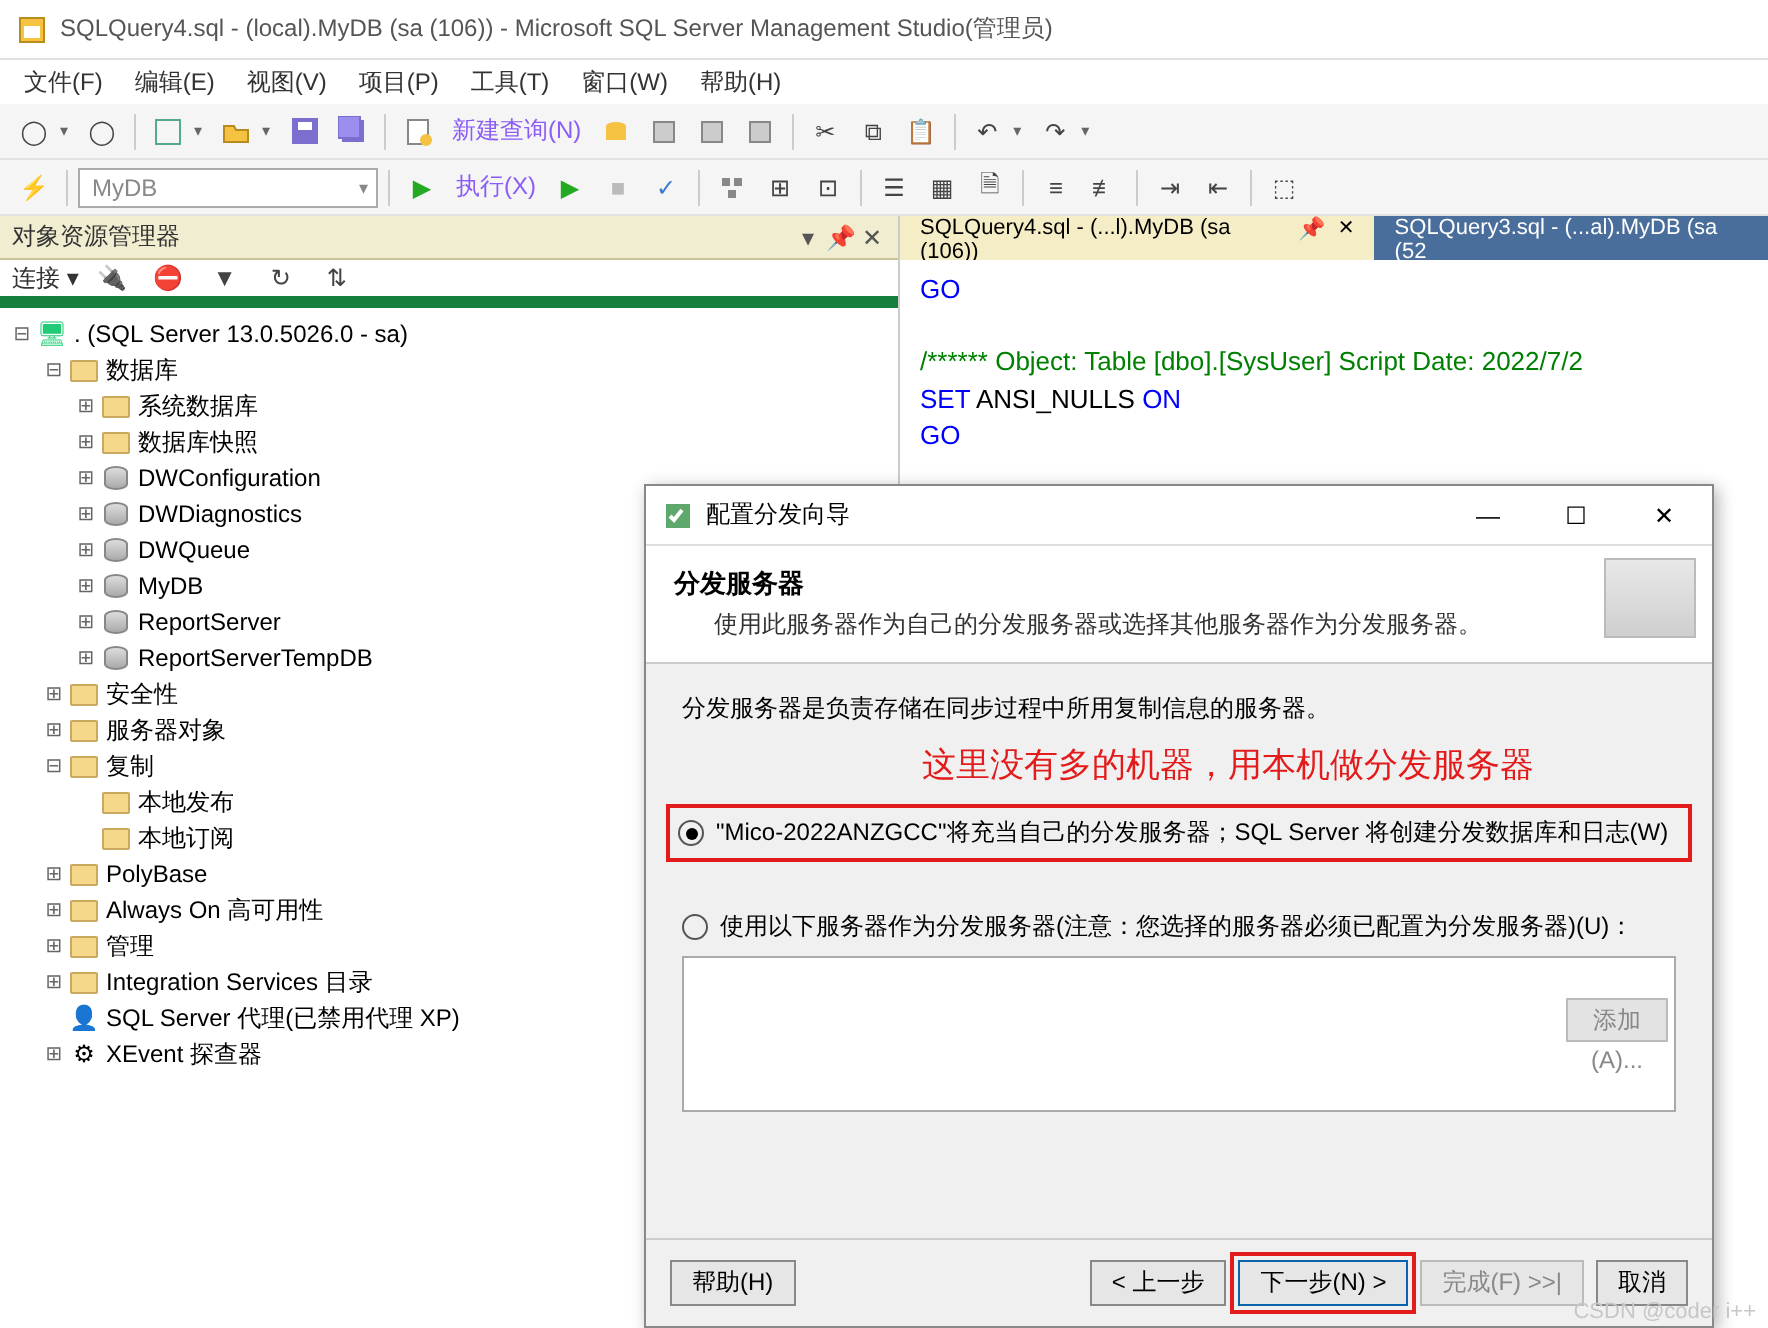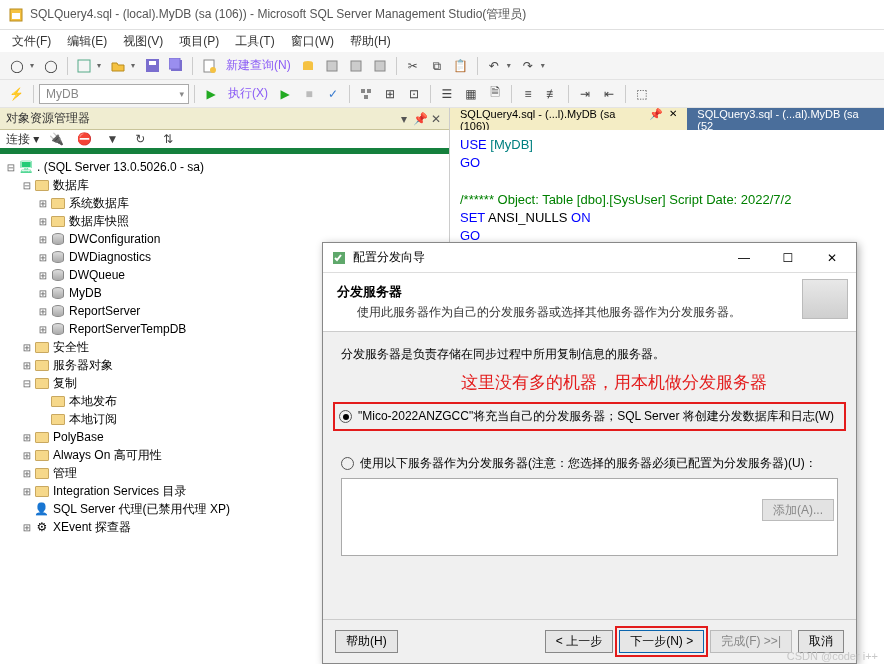--- a/index.html
+++ b/index.html
@@ -66,21 +66,21 @@
 .dlg-header-area .sub { font-size: 12px; color: #333; margin-left: 20px; }
 .dlg-graphic { position: absolute; right: 8px; top: 6px; width: 46px; height: 40px; background: linear-gradient(#e8e8e8,#cfcfcf); border: 1px solid #bbb; }
 .dlg-content { padding: 14px 18px; }
 .dlg-content .desc { margin-bottom: 8px; }
 .red-note { color: #e31b1b; font-size: 17px; font-weight: 400; margin: 6px 0 10px 120px; }
 .radio-row { display: flex; align-items: flex-start; gap: 6px; margin: 4px 0; }
 .radio { width: 13px; height: 13px; border-radius: 50%; border: 1px solid #555; display: inline-flex; align-items: center; justify-content: center; flex: 0 0 auto; margin-top: 2px; }
 .radio.checked::after { content: ""; width: 6px; height: 6px; border-radius: 50%; background: #000; }
 .radio-row.boxed { outline: 2px solid #e31b1b; padding: 4px; margin-left: -6px; margin-right: -6px; }
 .server-list { margin-top: 6px; border: 1px solid #aaa; background: #fff; height: 78px; }
-.add-btn { position: absolute; right: 22px; top: 226px; width: 72px; height: 22px; background: #e3e3e3; border: 1px solid #bbb; color: #888; text-align: center; line-height: 20px; font-size: 12px; }
+.add-btn { position: absolute; right: 22px; top: 226px; width: 51px; height: 22px; background: #e3e3e3; border: 1px solid #bbb; color: #888; text-align: center; line-height: 20px; font-size: 12px; }
 .dlg-footer { height: 44px; border-top: 1px solid #ccc; display: flex; align-items: center; padding: 0 12px; gap: 6px; background: #f0f0f0; }
 .dlg-btn { height: 23px; padding: 0 10px; border: 1px solid #888; background: #e6e6e6; font-size: 12px; display: inline-flex; align-items: center; }
 .dlg-btn.ghost { color: #888; border-color: #bbb; }
 .dlg-btn.primary { outline: 2px solid #e31b1b; outline-offset: 2px; border: 1px solid #0a64ad; }
 .spacer { flex: 1; }
 
 .watermark { position: absolute; right: 6px; bottom: 2px; font-size: 11px; color: #c7c7c7; }
 
 svg { display: block; }
 </style>
@@ -382,21 +382,20 @@
       <div class="tab active">
         <span>SQLQuery4.sql - (...l).MyDB (sa (106))</span>
         <span>📌</span>
         <span class="close">✕</span>
       </div>
       <div class="tab">
         <span>SQLQuery3.sql - (...al).MyDB (sa (52</span>
       </div>
     </div>
     <div class="editor-body">
-      <div><span class="kw-blue">USE</span><span class="kw-teal"> [MyDB]</span></div>
       <div><span class="kw-blue">GO</span></div>
       <div>&nbsp;</div>
       <div><span class="kw-green">/****** Object:  Table [dbo].[SysUser]    Script Date: 2022/7/2</span></div>
       <div><span class="kw-blue">SET</span><span> ANSI_NULLS </span><span class="kw-blue">ON</span></div>
       <div><span class="kw-blue">GO</span></div>
     </div>
   </div>
 </div>
 
 <div class="dialog">

